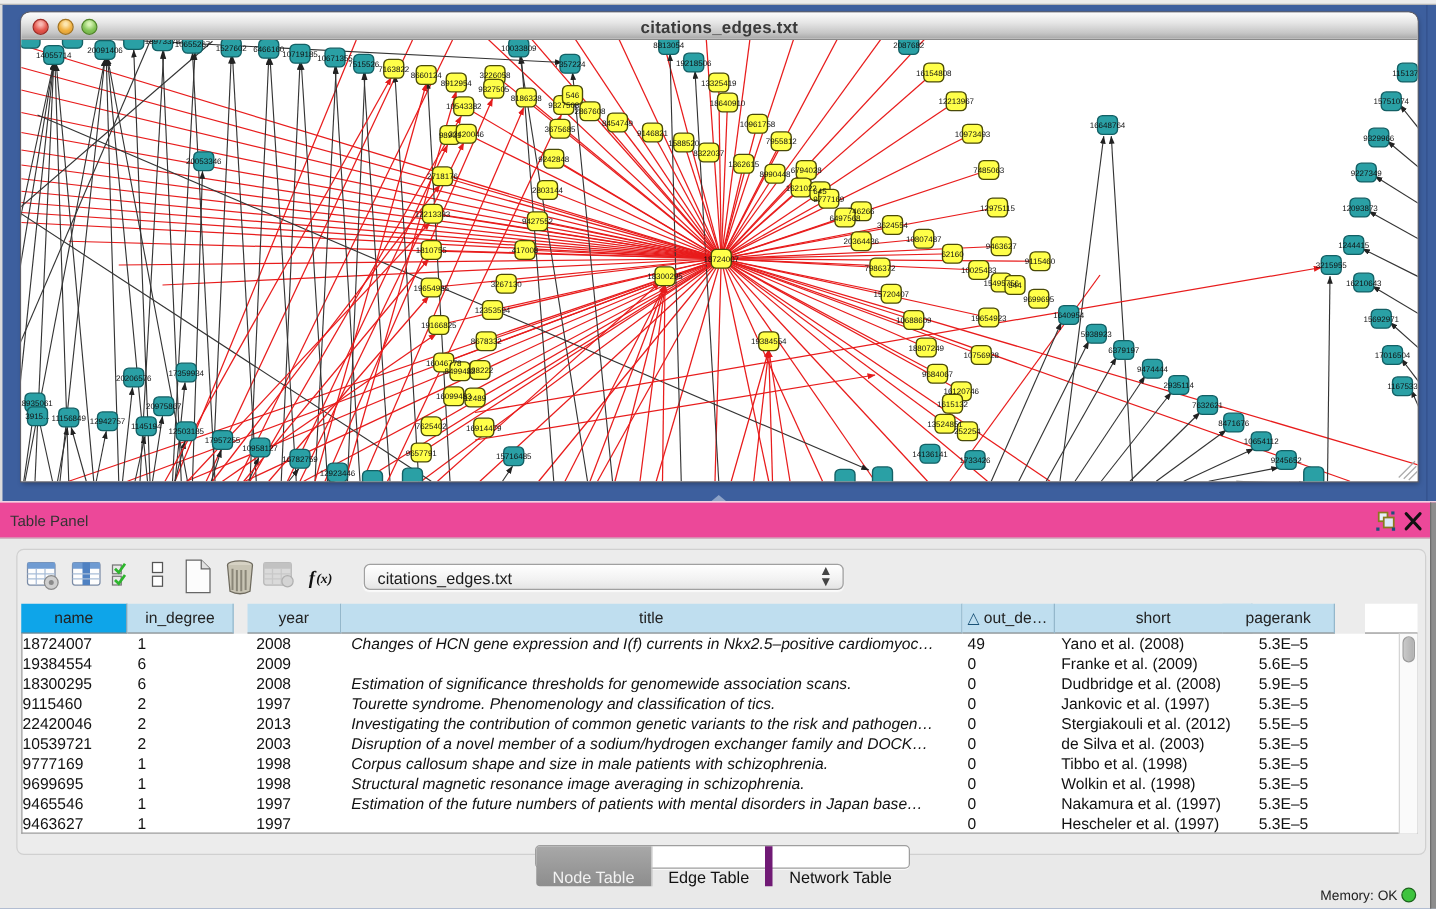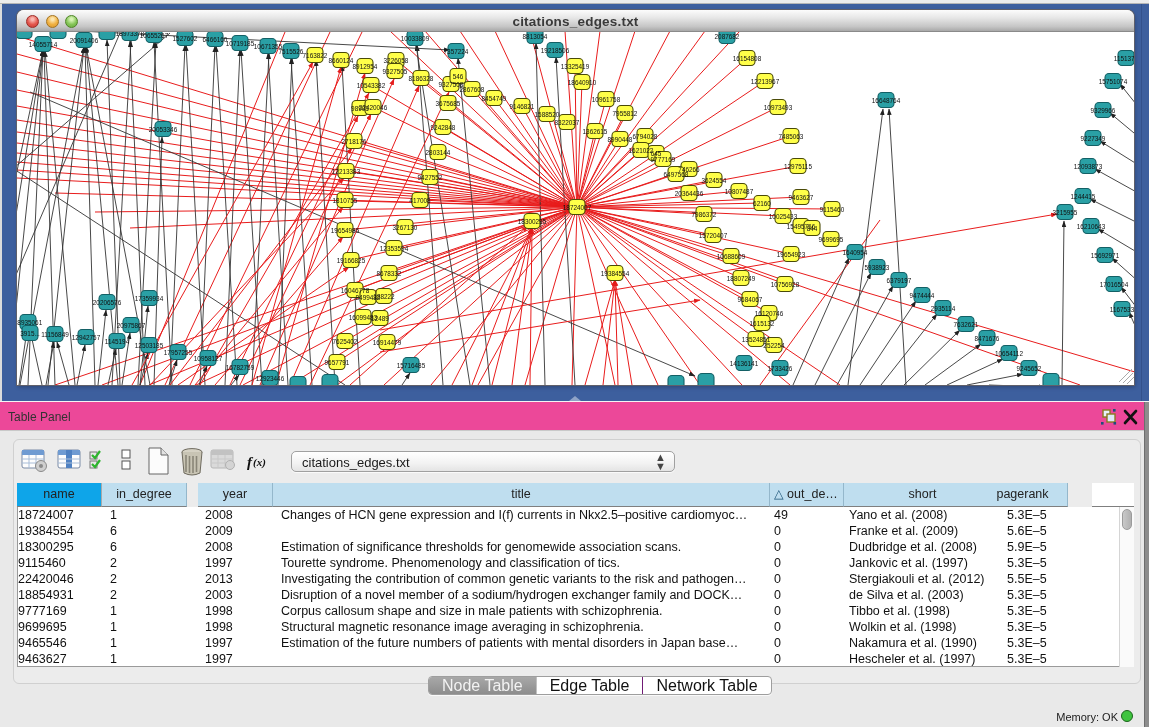--- a/index.html
+++ b/index.html
@@ -38,30 +38,30 @@
 #rdark { left:1144px; top:402px; width:5px; height:325px; background:#8d8d8d; border-left:1px solid #6e6e6e; }
 
 #container { left:13px; top:439px; width:1128px; height:245px; background:#ececec; border:1px solid #d0d0d0; border-radius:6px; }
 #dropdown { left:291px; top:451px; width:384px; height:21px; background:linear-gradient(#ffffff,#f2f2f2 60%,#e4e4e4); border:1px solid #a0a0a0; border-radius:5px; box-shadow:0 1px 1px rgba(255,255,255,.8); }
 #dropdown .txt { position:absolute; left:10px; top:3px; font-size:13px; color:#1a1a1a; }
 #dropdown .arr { position:absolute; right:8px; top:1px; font-size:11px; color:#444; line-height:9px; }
 .hc { position:absolute; top:483px; height:24px; font-size:12.5px; color:#222; text-align:center; line-height:23px; border-right:1px solid #94b7cb; border-bottom:1px solid #7f7f7f; background:#bfdeef; box-sizing:border-box; }
 #tbody { left:17px; top:507px; width:1117px; height:160px; background:#fff; border-left:1px solid #9a9a9a; border-right:1px solid #9a9a9a; border-bottom:1px solid #9a9a9a; }
 .trow { position:absolute; left:0; width:1149px; height:16px; }
 .c { position:absolute; font-size:12.5px; color:#111; white-space:nowrap; top:1px; }
-.c0 { left:18px; } .c1 { left:110px; } .c2 { left:205px; } .c3 { left:281px; width:486px; overflow:hidden; }
+.c0 { left:18px; } .c1 { left:110px; } .c2 { left:205px; } .c3 { left:281px; width:486px; overflow:hidden;font-style:italic; }
 .c4 { left:774px; } .c5 { left:849px; } .c6 { left:1007px; }
 #vscroll { left:1119px; top:507px; width:15px; height:160px; background:#fafafa; border-left:1px solid #d5d5d5; }
 #vthumb { left:1121.5px; top:509px; width:10px; height:21px; background:linear-gradient(90deg,#c9c9c9,#b0b0b0); border:1px solid #9b9b9b; border-radius:5px; }
 
 
 #btns { left:428px; top:676px; height:19px; border:1px solid #9e9e9e; border-radius:4px; background:#fff; box-shadow:0 1px 0 rgba(255,255,255,.7); }
-.seg { display:inline-block; height:17px; line-height:17px; font-size:16px; color:#111; padding:0 13px; vertical-align:top; }
+.seg { display:inline-block; height:17px; line-height:17px; font-size:13px; color:#111; padding:16px 13px; vertical-align:top; }
 #seg1 { background:linear-gradient(#a8a8a8,#8d8d8d); color:#f2f2f2; border-radius:3px 0 0 3px; }
-#seg2 { border-right:1px solid #701a75; border-left:1px solid #c0c0c0; }
+#seg2 { border-right:6px solid #701a75; border-left:1px solid #c0c0c0; }
 
 
 #mem { right:31px; top:711px; font-size:11px; color:#222; }
 #memdot { left:1121px; top:710px; width:12px; height:12px; border-radius:50%; background:#3fc43f; border:1px solid #1c641c; }
 </style></head>
 <body>
 <div class="abs" id="frame"></div>
 <div class="abs" id="topstrip"></div>
 <div class="abs" id="leftstrip"></div>
 <div class="abs" id="rightline"></div>
@@ -682,21 +682,21 @@
 <div class="trow" style="top:571px">
     <span class="c c0">22420046</span>
     <span class="c c1">2</span>
     <span class="c c2">2013</span>
     <span class="c c3">Investigating the contribution of common genetic variants to the risk and pathogen…</span>
     <span class="c c4">0</span>
     <span class="c c5">Stergiakouli et al. (2012)</span>
     <span class="c c6">5.5E–5</span>
   </div>
 <div class="trow" style="top:587px">
-    <span class="c c0">18854931</span>
+    <span class="c c0">10539721</span>
     <span class="c c1">2</span>
     <span class="c c2">2003</span>
     <span class="c c3">Disruption of a novel member of a sodium/hydrogen exchanger family and DOCK…</span>
     <span class="c c4">0</span>
     <span class="c c5">de Silva et al. (2003)</span>
     <span class="c c6">5.3E–5</span>
   </div>
 <div class="trow" style="top:603px">
     <span class="c c0">9777169</span>
     <span class="c c1">1</span>
@@ -714,21 +714,21 @@
     <span class="c c4">0</span>
     <span class="c c5">Wolkin et al. (1998)</span>
     <span class="c c6">5.3E–5</span>
   </div>
 <div class="trow" style="top:635px">
     <span class="c c0">9465546</span>
     <span class="c c1">1</span>
     <span class="c c2">1997</span>
     <span class="c c3">Estimation of the future numbers of patients with mental disorders in Japan base…</span>
     <span class="c c4">0</span>
-    <span class="c c5">Nakamura et al. (1990)</span>
+    <span class="c c5">Nakamura et al. (1997)</span>
     <span class="c c6">5.3E–5</span>
   </div>
 <div class="trow" style="top:651px">
     <span class="c c0">9463627</span>
     <span class="c c1">1</span>
     <span class="c c2">1997</span>
     <span class="c c4">0</span>
     <span class="c c5">Hescheler et al. (1997)</span>
     <span class="c c6">5.3E–5</span>
   </div>

